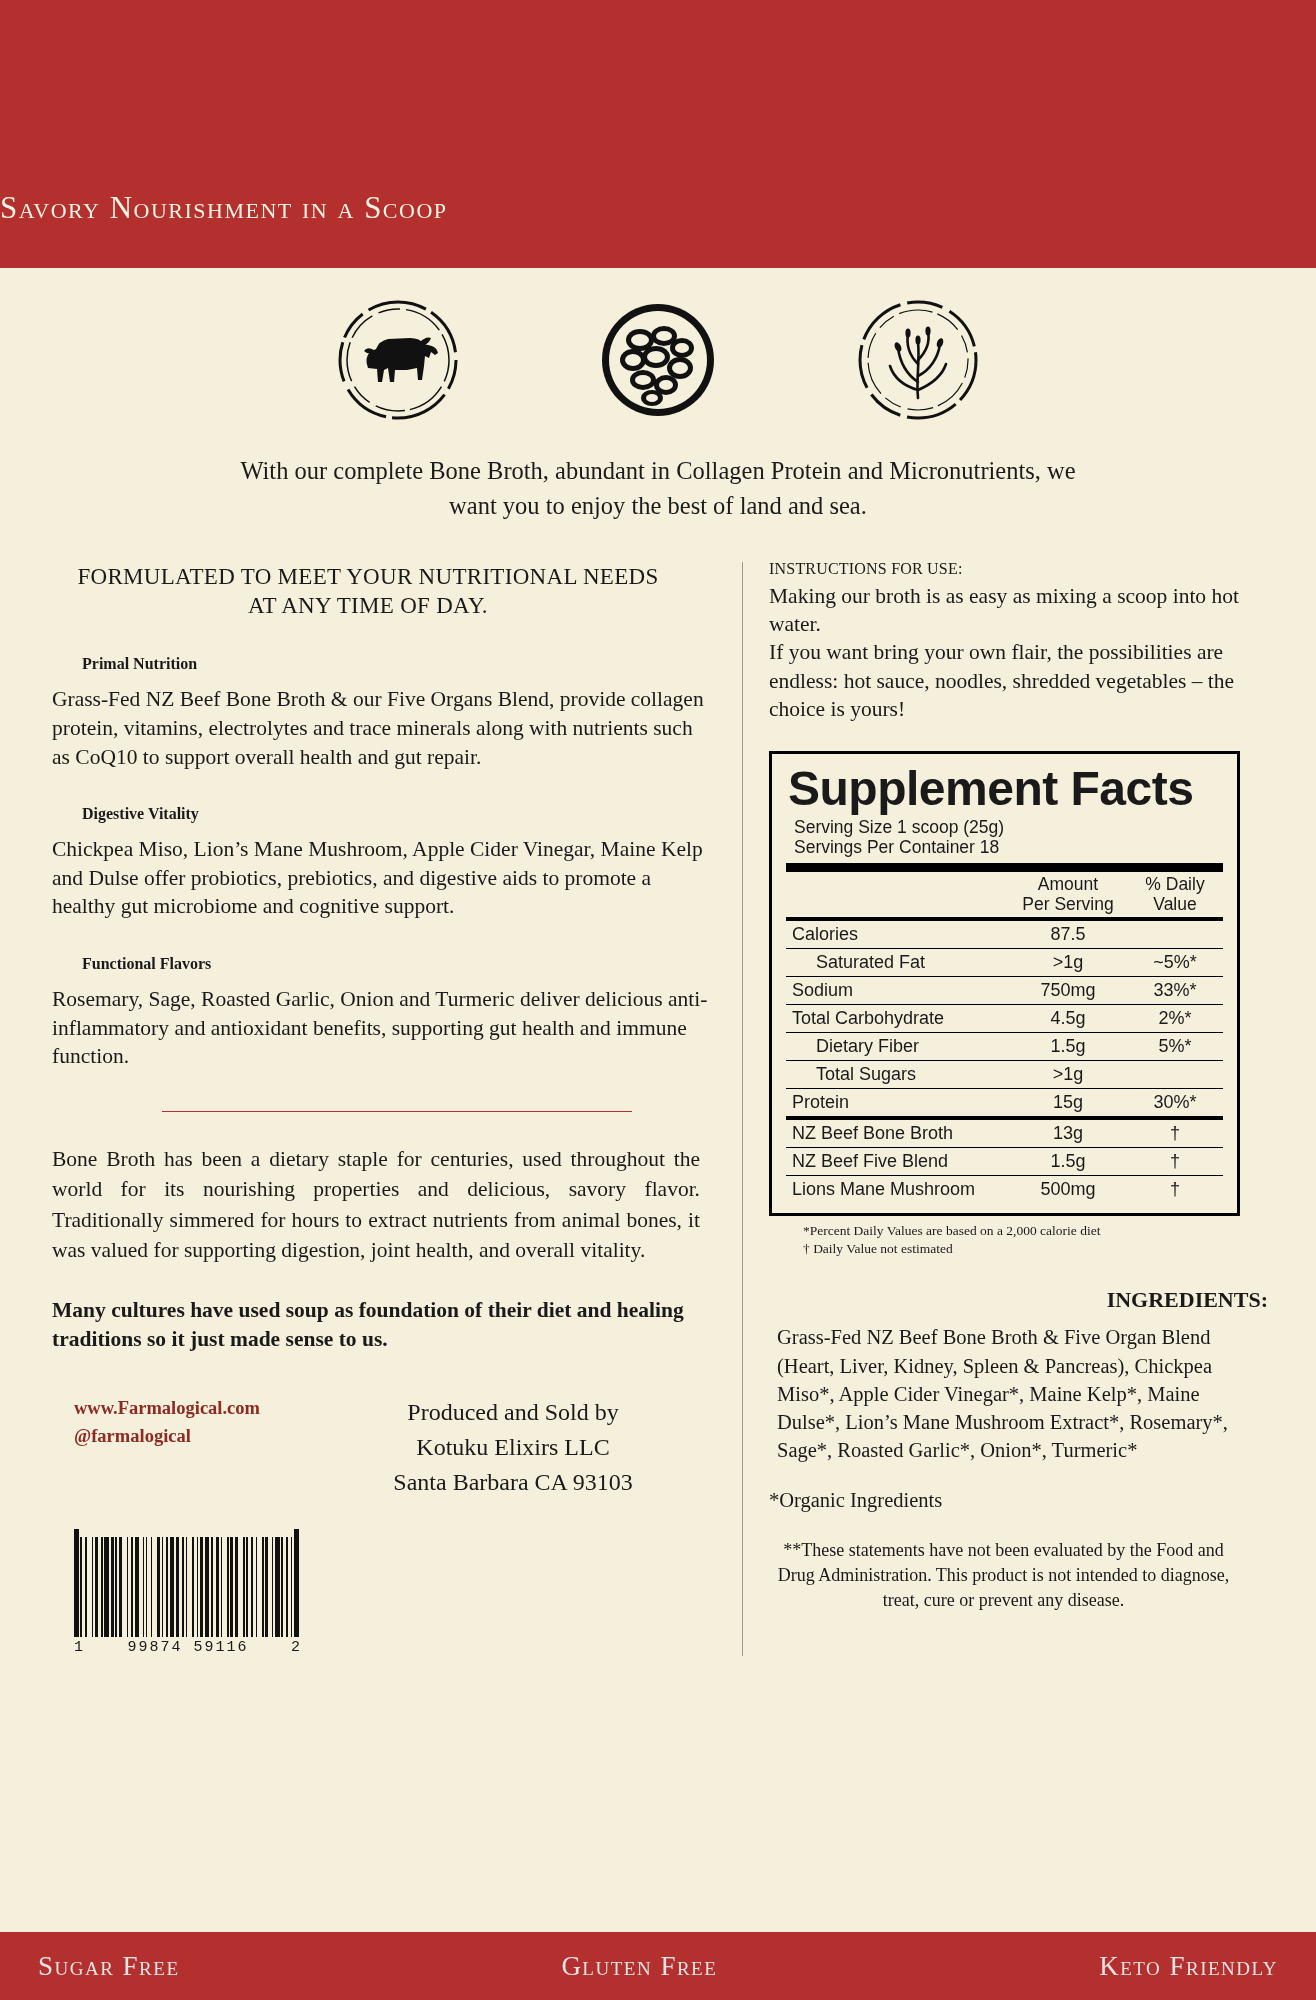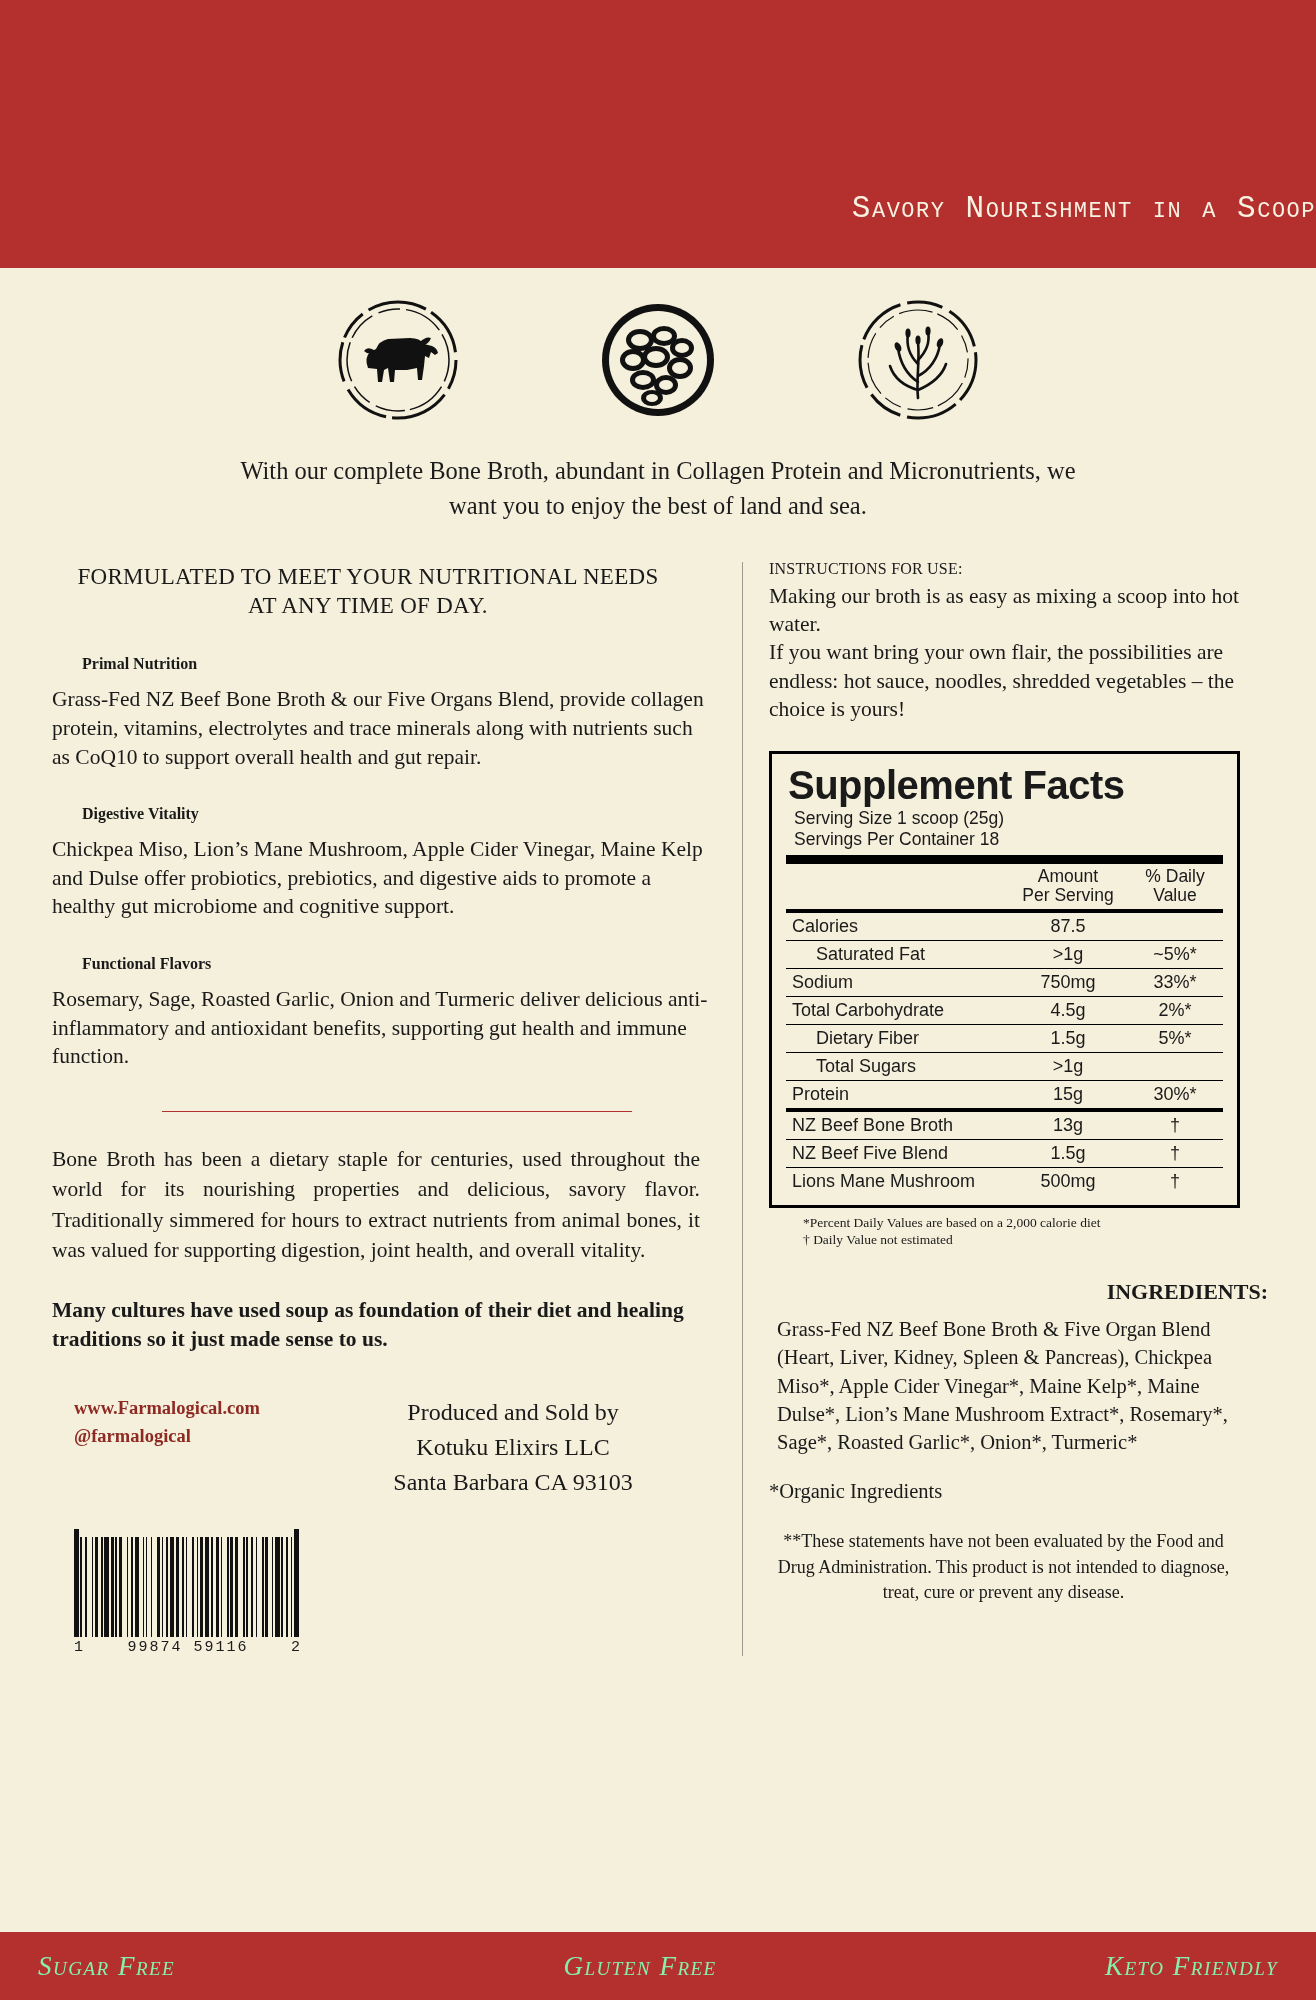--- a/index.html
+++ b/index.html
@@ -21,26 +21,26 @@
     width: 100%;
     height: 268px;
     background: #b3302e;
     position: relative;
   }
   .top-banner-title {
     position: absolute;
     left: 0;
     right: 0;
     bottom: 42px;
-    text-align: right;
+    text-align: left;
     color: #f7f2e2;
     font-size: 31px;
     letter-spacing: 1.5px;
     font-variant: small-caps;
-    font-family: Liberation Mono, monospace;
+    font-family: Liberation Serif, serif;
   }
 
   
   .icon-row {
     display: flex;
     justify-content: center;
     gap: 120px;
     margin-top: 22px;
   }
   .icon-circle {
@@ -189,21 +189,21 @@
 
   
   .sf-panel {
     border: 3px solid #000;
     margin: 28px 28px 0 0;
     padding: 10px 14px 10px 14px;
     background: #f5f0dc;
     font-family: "Liberation Sans", sans-serif;
   }
   .sf-title {
-    font-size: 40px;
+    font-size: 48px;
     font-weight: bold;
     letter-spacing: -0.5px;
     line-height: 1.05;
     margin: 0 0 2px 2px;
   }
   .sf-serving {
     font-size: 17.5px;
     line-height: 1.15;
     margin-left: 8px;
   }
@@ -269,30 +269,29 @@
   }
 
   
   .bottom-banner {
     position: absolute;
     left: 0;
     bottom: 0;
     width: 100%;
     height: 68px;
     background: #b3302e;
-    color: #86efac;
+    color: #e5e5e5;
     display: flex;
     align-items: center;
     justify-content: space-between;
     box-sizing: border-box;
     padding: 0 38px;
     font-size: 27px;
     letter-spacing: 1.5px;
     font-variant: small-caps;
-    font-style: italic;
   }
 </style>
 </head>
 <body>
 
 <div class="top-banner">
   <div class="top-banner-title">Savory Nourishment in a Scoop</div>
 </div>
 
 <div class="icon-row">

